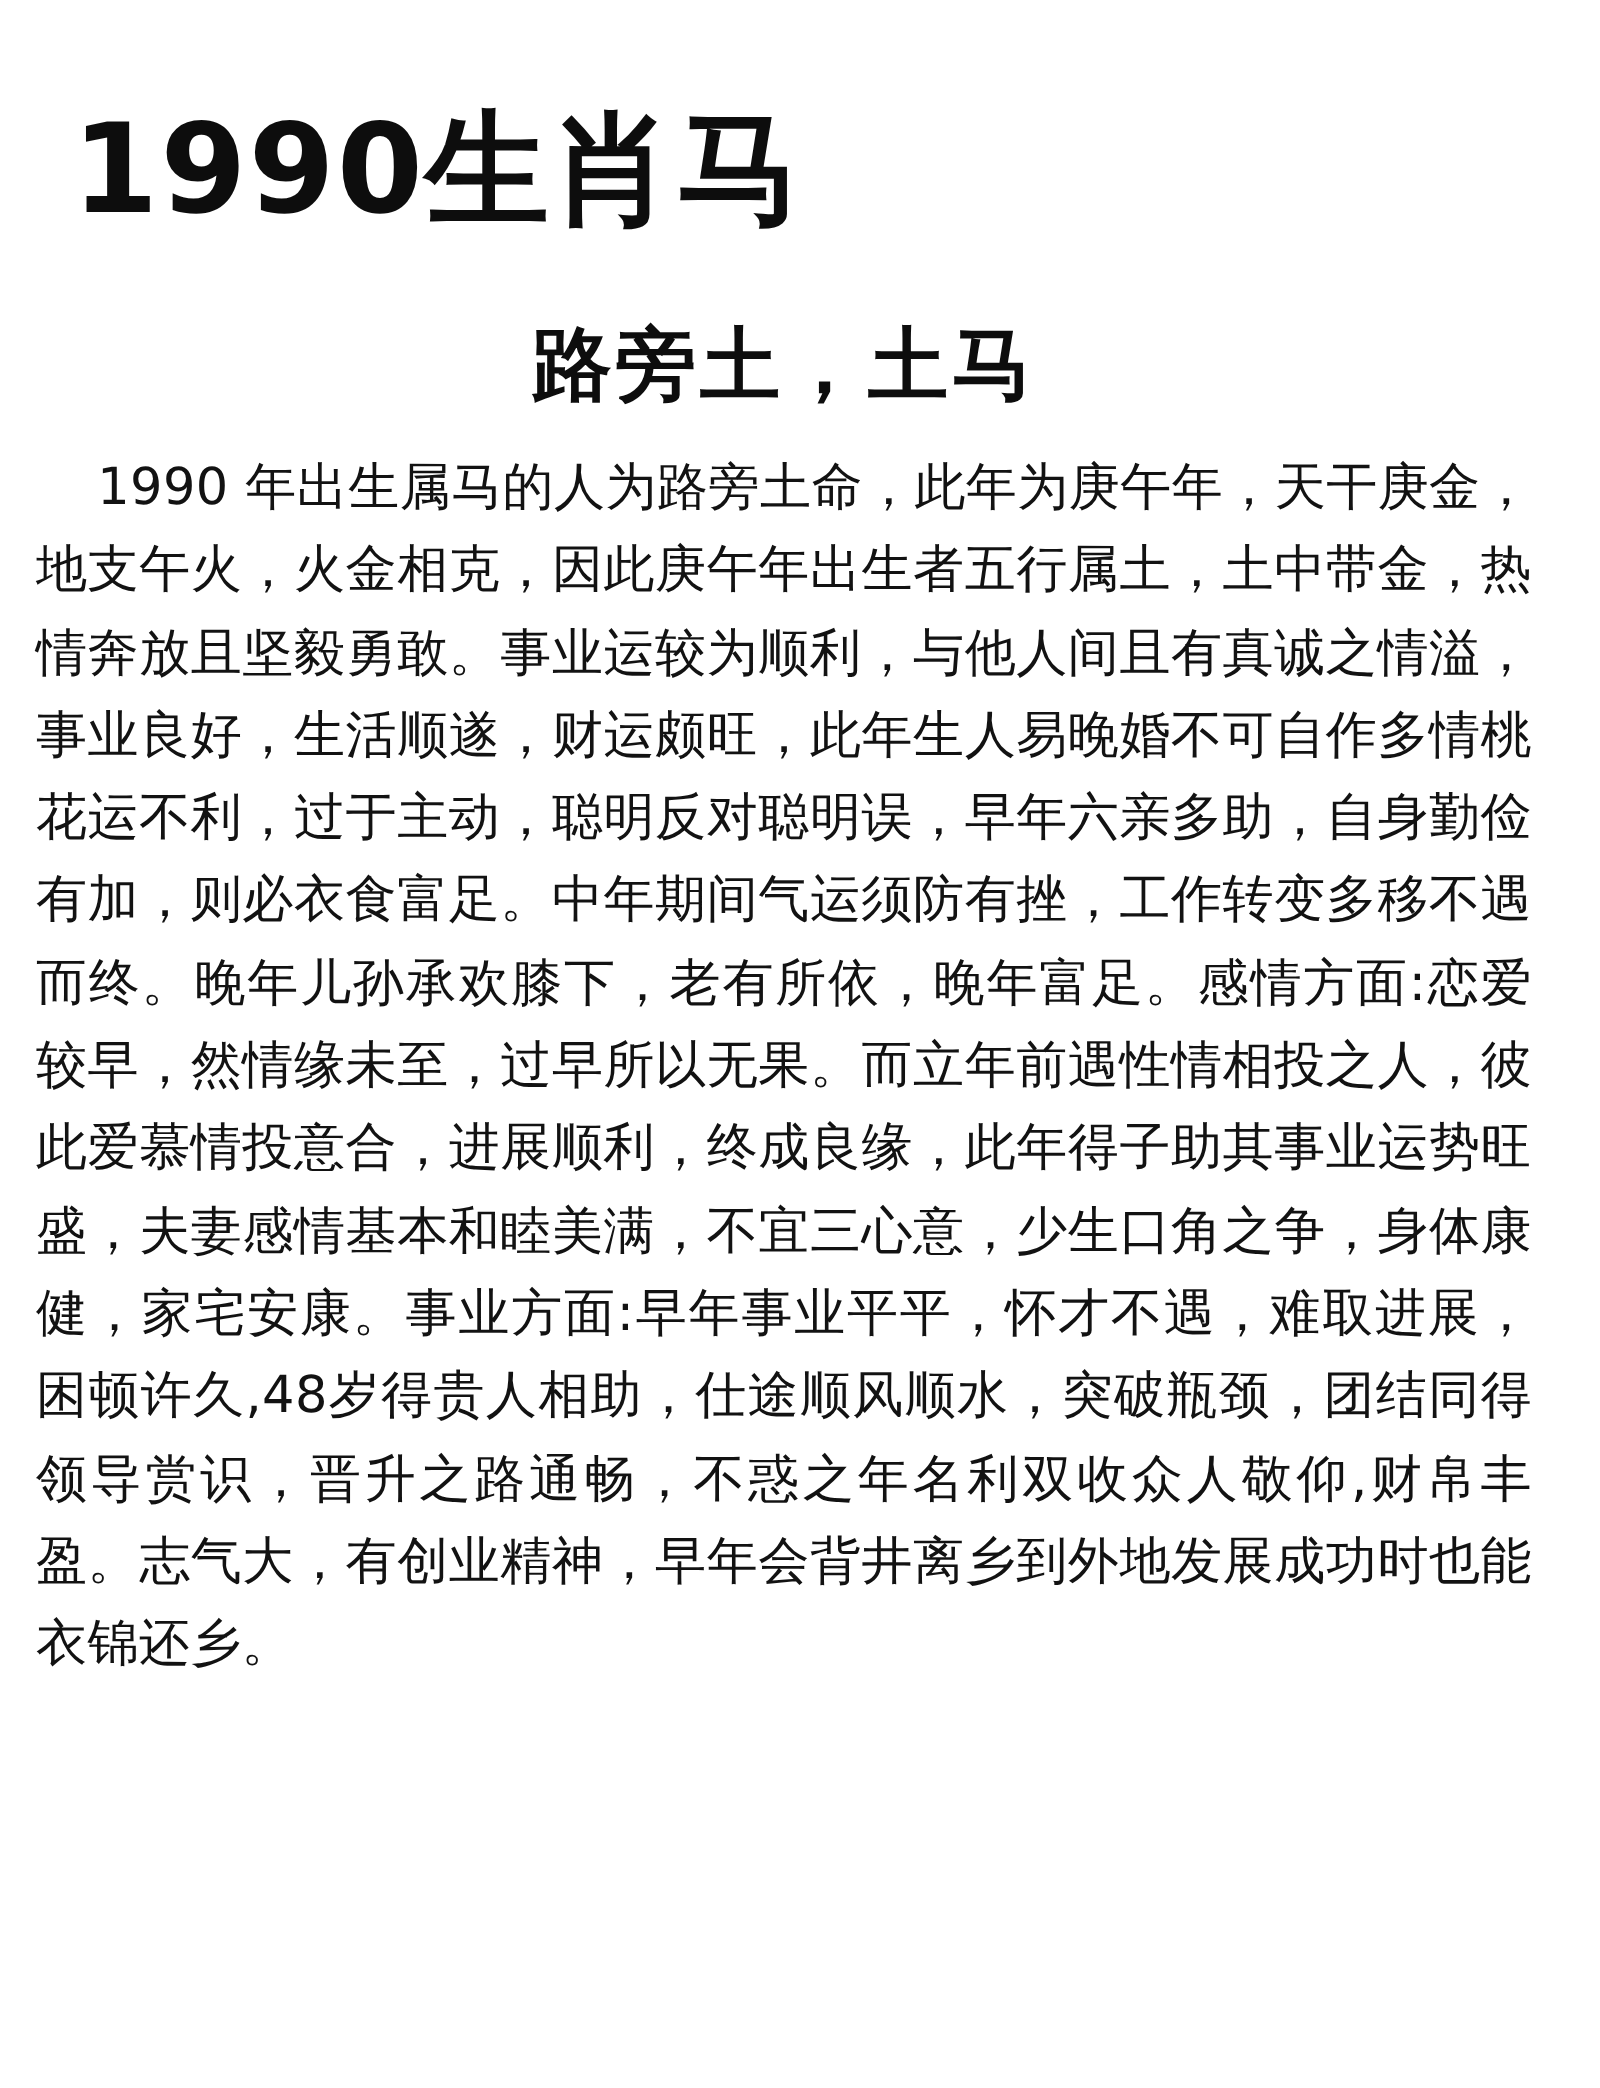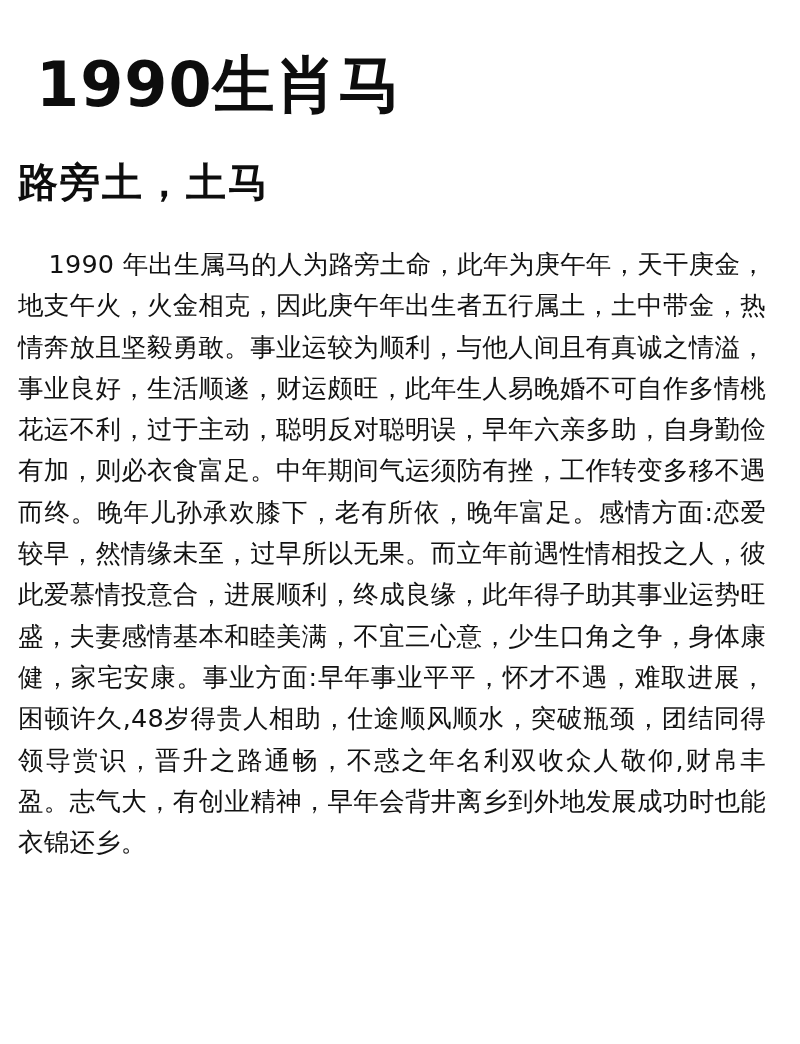--- a/index.html
+++ b/index.html
@@ -27,26 +27,27 @@
     font-size: 62px;
     font-weight: 800;
     letter-spacing: 1px;
     line-height: 1.08;
     margin: 0 0 0 18px;
     color: #0d0d0d;
   }
   .subtitle {
     font-size: 40px;
     font-weight: 800;
+    text-align: center;
     margin: 36px 0 0 0;
     letter-spacing: 2px;
     color: #0d0d0d;
   }
   .body-text {
-    margin: 34px 0 0 0;
+    margin: 14px 0 0 0;
     font-size: 25.5px;
     line-height: 1.62;
     text-align: justify;
     text-justify: inter-ideograph;
     letter-spacing: 0.2px;
     text-indent: 1.2em;
     color: #121212;
     font-weight: 400;
   }
 </style>

